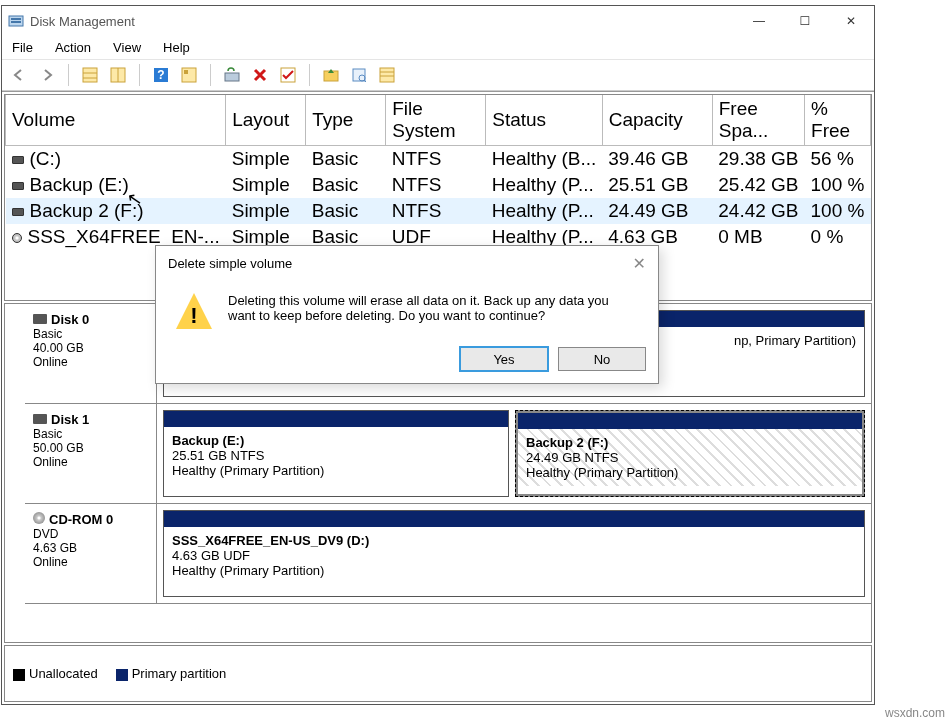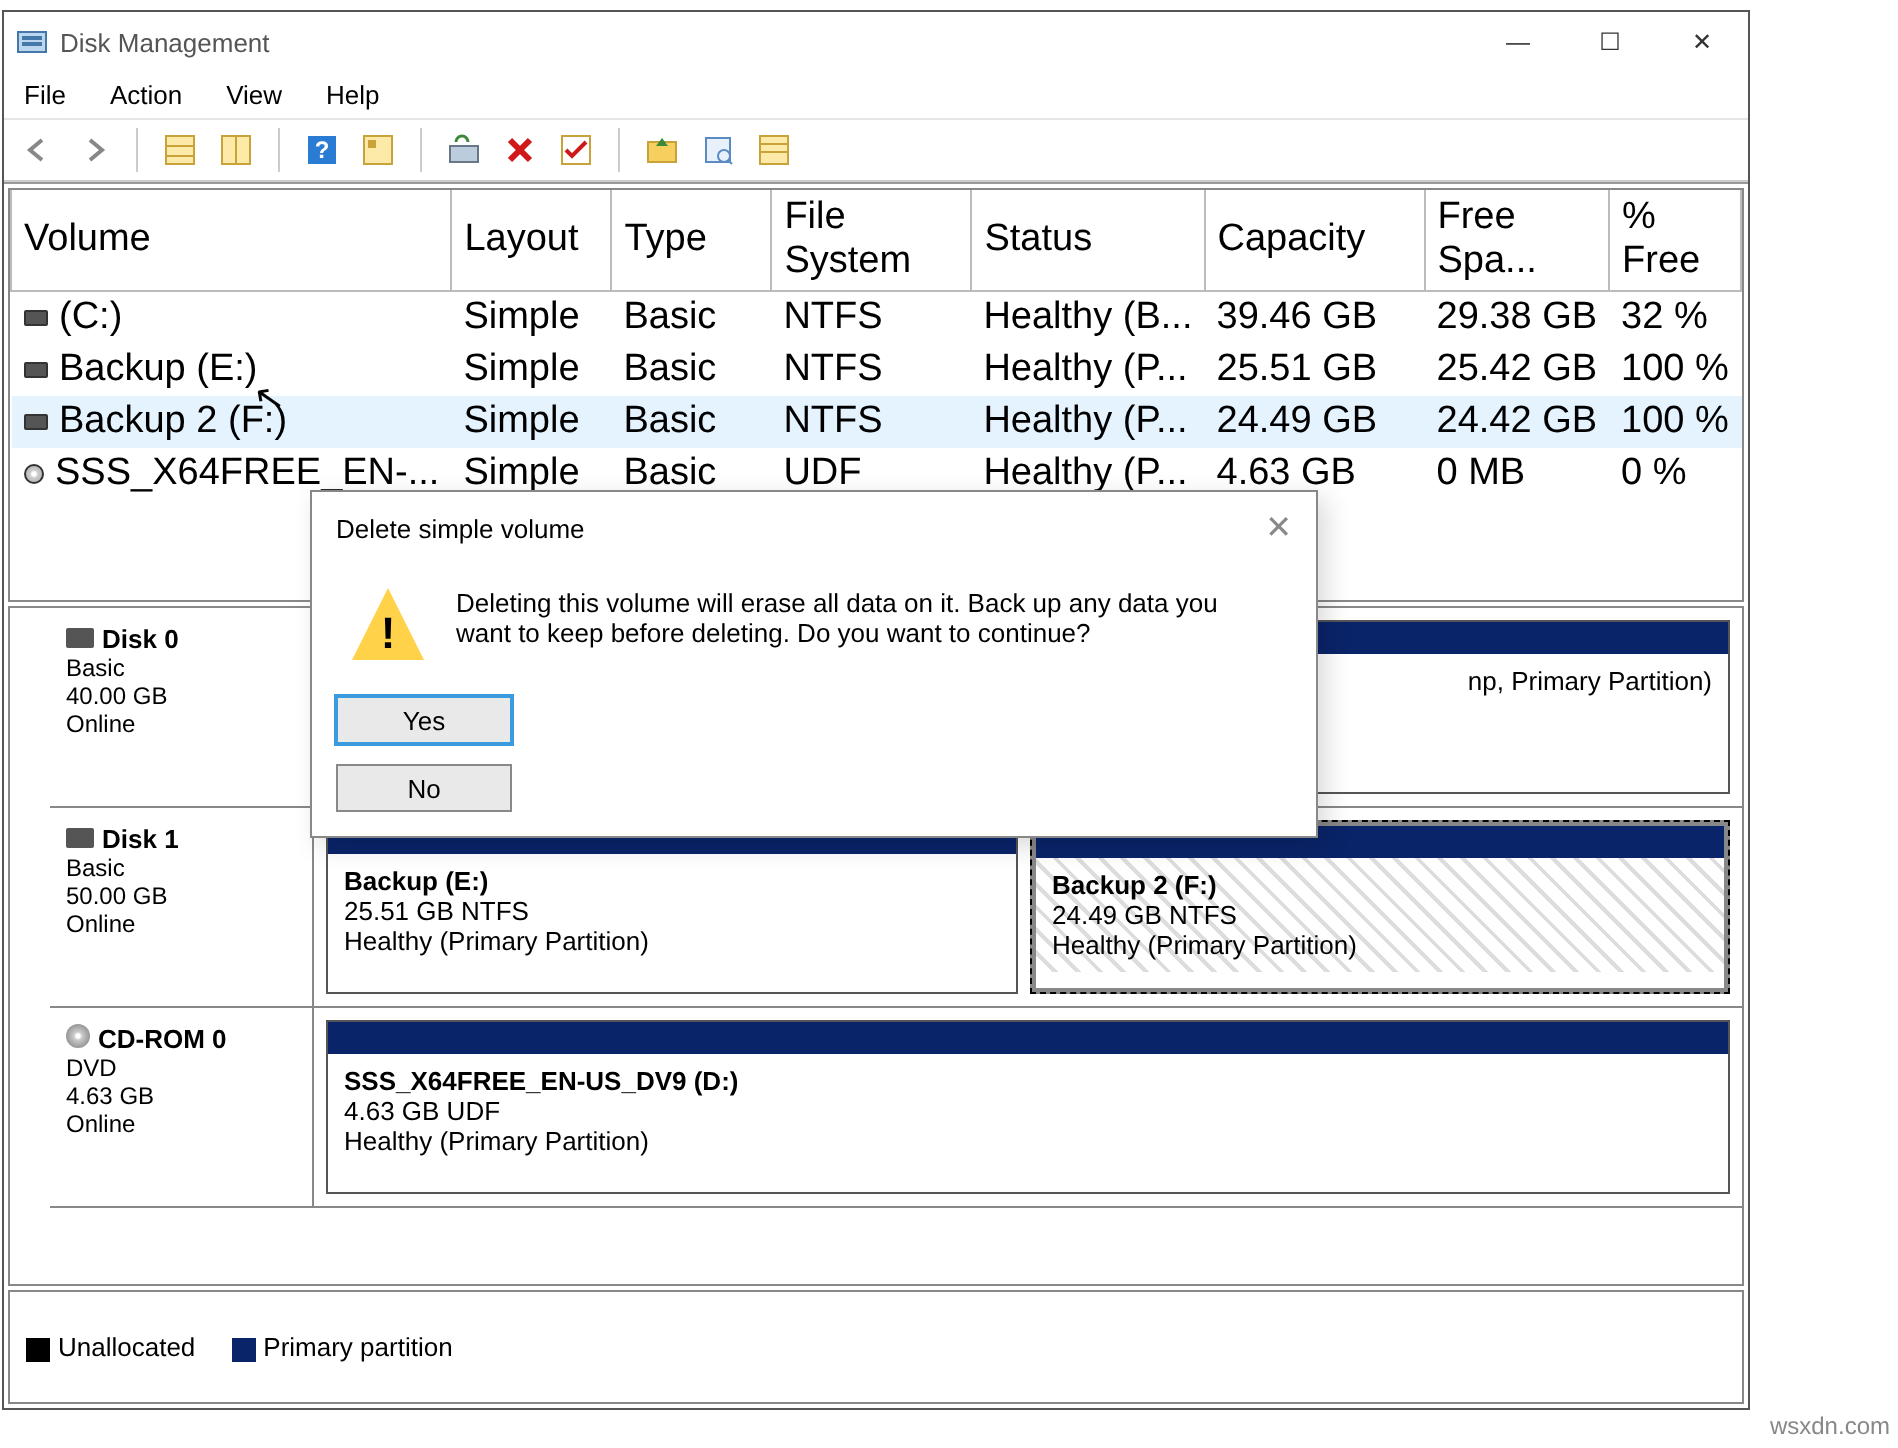--- a/index.html
+++ b/index.html
@@ -201,21 +201,20 @@
     font-weight: bold;
     font-size: 22px;
     color: #000;
     padding-bottom: 0px;
   }
   .dlg-btns {
     display: flex;
     justify-content: flex-end;
     gap: 10px;
     padding: 10px 12px 12px;
-    flex-direction: column;
   }
   .dlg-btns button {
     width: 88px;
     height: 24px;
     border: 1px solid #888;
     background: #e9e9e9;
     font-size: 13px;
   }
   .dlg-btns button.focus {
     outline: 2px solid #3a9bde;
@@ -373,21 +372,21 @@
         </thead>
         <tbody id="vol-body">
             <tr>
               <td><span class="vol-icon "></span>(C:)</td>
               <td>Simple</td>
               <td>Basic</td>
               <td>NTFS</td>
               <td>Healthy (B...</td>
               <td>39.46 GB</td>
               <td>29.38 GB</td>
-              <td>32 %</td>
+              <td>56 %</td>
             </tr>
             <tr>
               <td><span class="vol-icon "></span>Backup (E:)</td>
               <td>Simple</td>
               <td>Basic</td>
               <td>NTFS</td>
               <td>Healthy (P...</td>
               <td>25.51 GB</td>
               <td>25.42 GB</td>
               <td>100 %</td>

